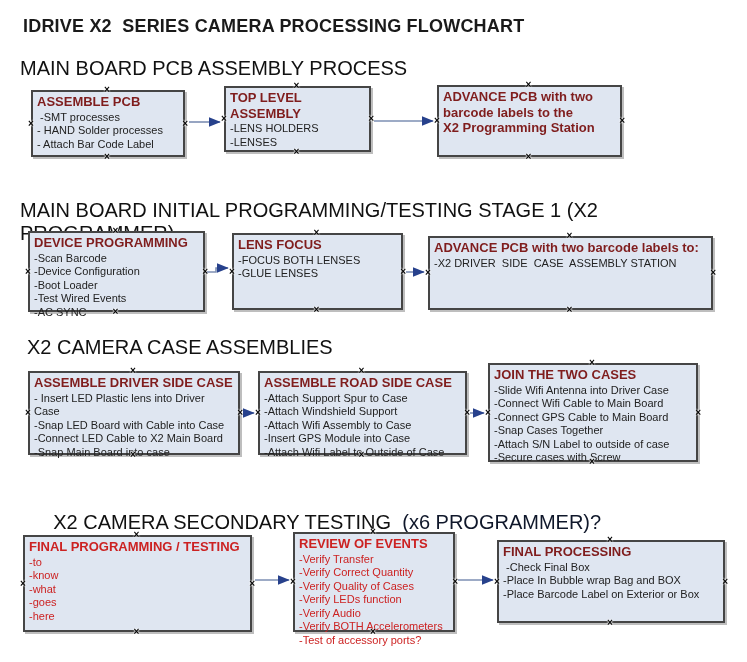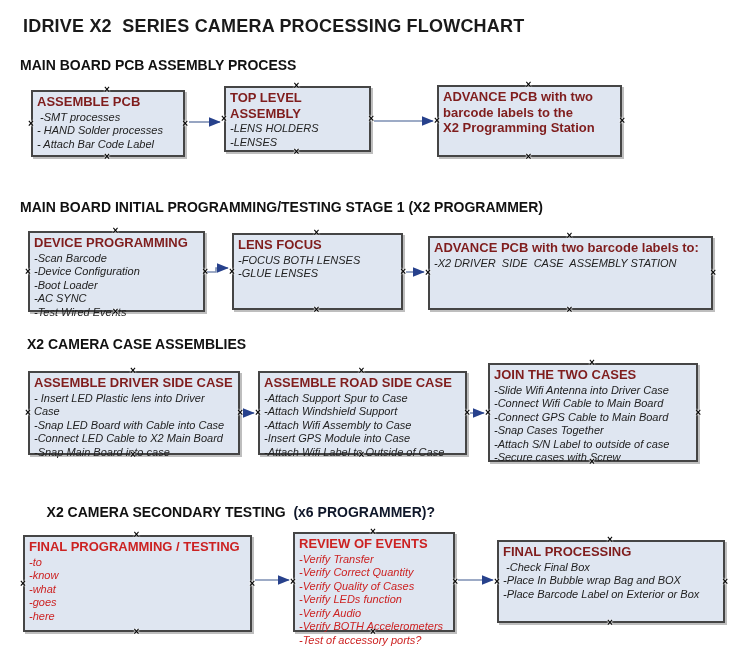--- a/index.html
+++ b/index.html
@@ -6,37 +6,37 @@
   body { font-family:"Liberation Sans", sans-serif; }
   #canvas { position:relative; width:747px; height:662px; background:#ffffff; overflow:hidden; }
 
   .page-title {
     position:absolute; top:16px; left:0; width:747px;
     text-align:left; font-size:18px; font-weight:bold; color:#1a1a1a;
     white-space:pre-wrap; letter-spacing:0.2px;padding-left:23px;
   }
 
   .section-heading {
-    position:absolute; font-size:14px; font-weight:bold; color:#111111;
+    position:absolute; font-size:20px; font-weight:normal; color:#111111;
     white-space:pre-wrap;
   }
   .section-heading .red-part { color:#0f172a; }
 
   .box {
     position:absolute; box-sizing:border-box;
     background:#dfe6f1; border:2px solid #454545;
     box-shadow:2px 2px 0 rgba(110,110,110,0.45);
     padding:2px 5px 2px 4px; overflow:visible;
   }
   .box-title {
     font-size:13px; font-weight:bold; color:#7f1d1d;
     line-height:1.2; white-space:pre-line; margin-bottom:1px;
   }
   .box-item {
-    font-size:11px; color:#222222; line-height:13.5px; white-space:pre-wrap;font-style:italic;
+    font-size:11px; color:#222222; line-height:13.5px; white-space:pre-wrap;
   }
   .box.red .box-title, .box.red .box-item { color:#cc2222; }
 
   .handle {
     position:absolute; font-size:10px; font-weight:bold; line-height:1; color:#000;
     text-shadow:0 0 2px #fff, 0 0 2px #fff; pointer-events:none;
   }
   .h-top    { top:-7px;  left:calc(50% - 4px); }
   .h-bottom { bottom:-7px; left:calc(50% - 4px); }
   .h-left   { left:-5px; top:calc(50% - 5px); }
@@ -84,22 +84,22 @@
       <span class="handle h-left">×</span>
     </div>
 
   <div class="section-heading" style="left:20px;top:199px">MAIN BOARD INITIAL PROGRAMMING/TESTING STAGE 1 (X2 PROGRAMMER)</div>
 
   <div class="box" style="left:28px;top:231px;width:177px;height:81px">
     <div class="box-title">DEVICE PROGRAMMING</div>
     <div class="box-item">-Scan Barcode</div>
     <div class="box-item">-Device Configuration</div>
     <div class="box-item">-Boot Loader</div>
+    <div class="box-item">-Test Wired Events</div>
     <div class="box-item">-AC SYNC</div>
-    <div class="box-item">-Test Wired Events</div>
   <span class="handle h-top">×</span>
       <span class="handle h-right">×</span>
       <span class="handle h-bottom">×</span>
       <span class="handle h-left">×</span>
     </div>
 
   <div class="box" style="left:232px;top:233px;width:171px;height:77px">
     <div class="box-title">LENS FOCUS</div>
     <div class="box-item">-FOCUS BOTH LENSES</div>
     <div class="box-item">-GLUE LENSES</div>

